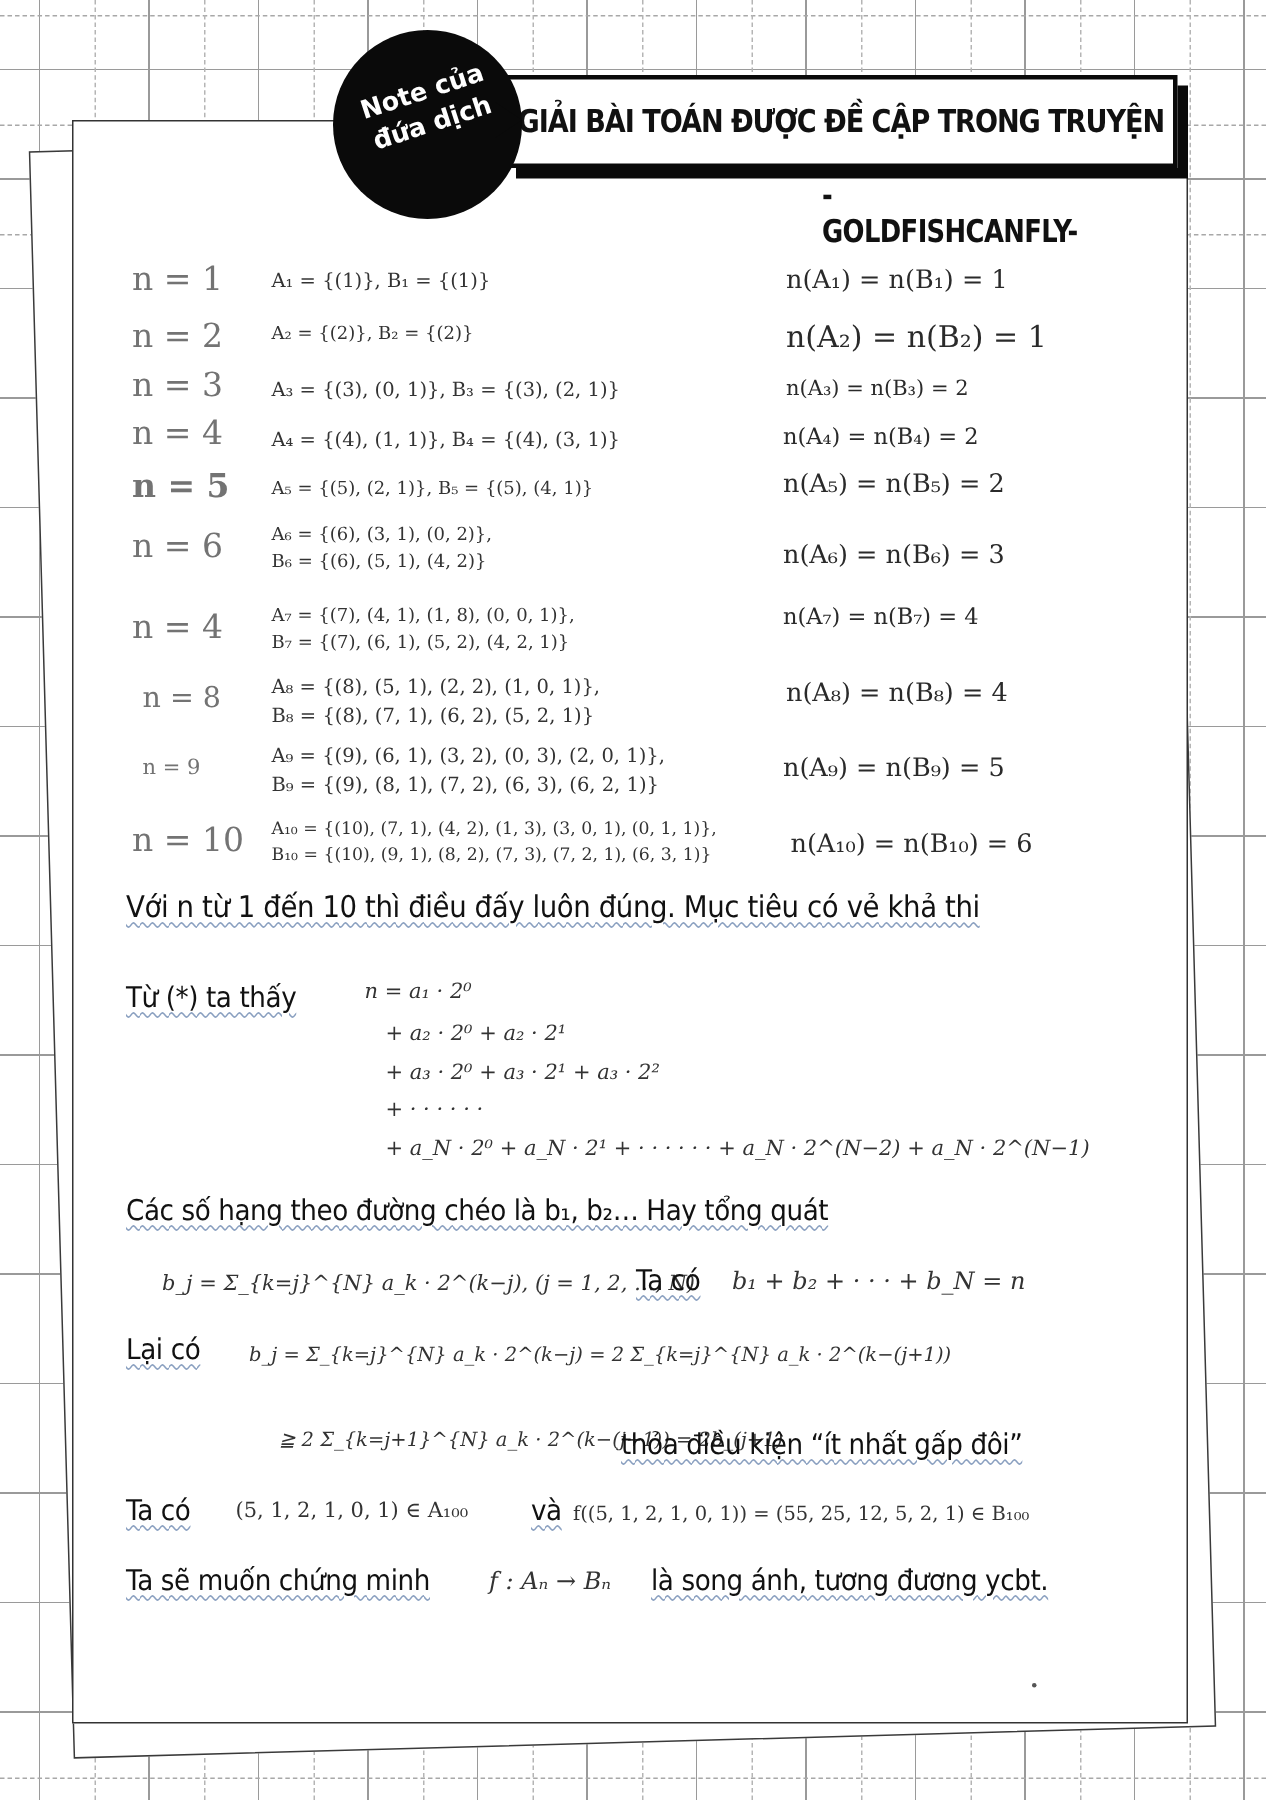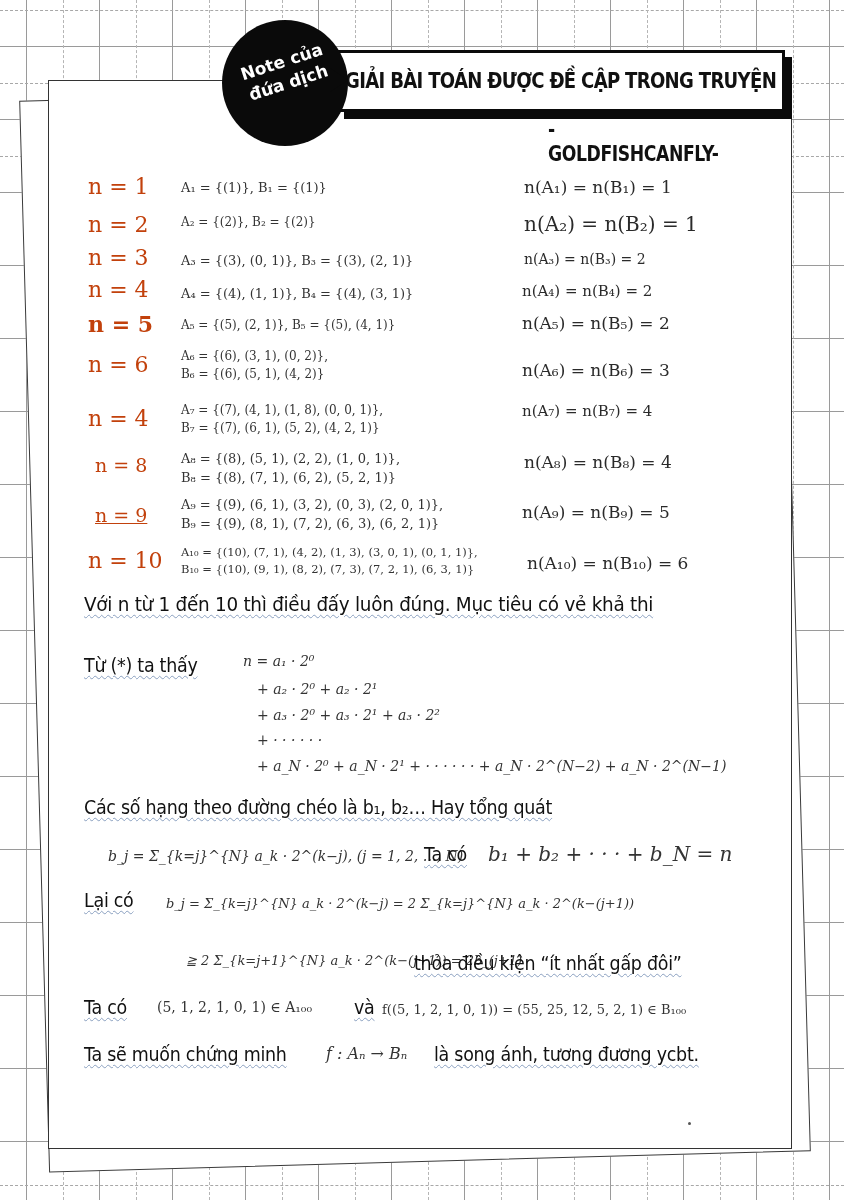--- a/index.html
+++ b/index.html
@@ -53,21 +53,21 @@
   .title-text {
     font-family:"DejaVu Sans", sans-serif; font-weight:bold; font-size:21px;
     letter-spacing:-0.8px; color:#111; transform:scaleX(0.86); white-space:nowrap;
   }
   .credit {
     position:absolute; left:548px; top:118px; width:200px;
     font-family:"DejaVu Sans", sans-serif; font-weight:bold; font-size:21px;
     color:#111; transform:scaleX(0.82); transform-origin:left; letter-spacing:-0.5px;
     z-index:4;
   }
-  .nlabel { position:absolute; font-family:"DejaVu Serif", serif; font-size:22px; color:#c2410c; }
+  .nlabel { position:absolute; font-family:"DejaVu Serif", serif; font-size:22px; color:#737373; }
   .sets { position:absolute; font-family:"DejaVu Serif", serif; font-size:13px; color:#333; line-height:19px; white-space:nowrap; }
   .count { position:absolute; font-family:"DejaVu Serif", serif; font-size:17px; color:#2a2a2a; white-space:nowrap; }
   .text-vi {
     position:absolute; font-family:"DejaVu Sans", sans-serif; font-size:19px; color:#111;
     white-space:nowrap; letter-spacing:-0.3px; transform:scaleX(0.92); transform-origin:left;
   }
   .math { position:absolute; font-family:"DejaVu Serif", serif; font-style:italic; color:#333; white-space:nowrap; font-size:14px; line-height:22px; }
   .math-big { font-size:16px; }
   .sq { text-decoration:underline wavy #8aa0c0; text-underline-offset:3px; text-decoration-thickness:1px; }
   .dot { position:absolute; left:688px; top:1122px; width:3px; height:3px; background:#555; border-radius:50%; }
@@ -141,21 +141,21 @@
   </div>
   <div class="count" style="left:522px;top:402px;font-size:15px;">n(A₇) = n(B₇) = 4</div>
 
   <div class="nlabel" style="left:95px;top:454px;font-size:19px;">n = 8</div>
   <div class="sets" style="left:181px;top:449px;line-height:19px;">
     <div>A₈ = {(8), (5, 1), (2, 2), (1, 0, 1)},</div>
     <div>B₈ = {(8), (7, 1), (6, 2), (5, 2, 1)}</div>
   </div>
   <div class="count" style="left:524px;top:452px;">n(A₈) = n(B₈) = 4</div>
 
-  <div class="nlabel" style="left:95px;top:504px;font-size:19px;text-decoration:underline;">n = 9</div>
+  <div class="nlabel" style="left:95px;top:504px;font-size:14px;">n = 9</div>
   <div class="sets" style="left:181px;top:495px;line-height:19px;">
     <div>A₉ = {(9), (6, 1), (3, 2), (0, 3), (2, 0, 1)},</div>
     <div>B₉ = {(9), (8, 1), (7, 2), (6, 3), (6, 2, 1)}</div>
   </div>
   <div class="count" style="left:522px;top:502px;">n(A₉) = n(B₉) = 5</div>
 
   <div class="nlabel" style="left:88px;top:548px;">n = 10</div>
   <div class="sets" style="left:181px;top:544px;font-size:11.5px;line-height:17px;">
     <div>A₁₀ = {(10), (7, 1), (4, 2), (1, 3), (3, 0, 1), (0, 1, 1)},</div>
     <div>B₁₀ = {(10), (9, 1), (8, 2), (7, 3), (7, 2, 1), (6, 3, 1)}</div>
@@ -171,21 +171,21 @@
   <div class="math" style="left:257px;top:678px;">+ a₂ · 2⁰ + a₂ · 2¹</div>
   <div class="math" style="left:257px;top:704px;">+ a₃ · 2⁰ + a₃ · 2¹ + a₃ · 2²</div>
   <div class="math" style="left:257px;top:729px;">+ · · · · · ·</div>
   <div class="math" style="left:257px;top:755px;">+ a_N · 2⁰ + a_N · 2¹ + · · · · · · + a_N · 2^(N−2) + a_N · 2^(N−1)</div>
 </div>
 
 <div class="text-vi sq" style="left:84px;top:796px;">Các số hạng theo đường chéo là b₁, b₂… Hay tổng quát</div>
 
 <div class="math" style="left:108px;top:845px;">b_j = Σ_{k=j}^{N} a_k · 2^(k−j),   (j = 1, 2, …, N)</div>
 <div class="text-vi" style="left:424px;top:843px;"><span class="sq">Ta có</span></div>
-<div class="math math-big" style="left:488px;top:843px;font-size:20px;">b₁ + b₂ + · · · + b_N = n</div>
+<div class="math math-big" style="left:488px;top:843px;font-size:16px;">b₁ + b₂ + · · · + b_N = n</div>
 
 <div class="text-vi" style="left:84px;top:889px;"><span class="sq">Lại có</span></div>
 <div class="math" style="left:166px;top:893px;font-size:13px;">b_j = Σ_{k=j}^{N} a_k · 2^(k−j) = 2 Σ_{k=j}^{N} a_k · 2^(k−(j+1))</div>
 <div class="math" style="left:186px;top:950px;font-size:13px;">≧ 2 Σ_{k=j+1}^{N} a_k · 2^(k−(j+1)) = 2b_(j+1)</div>
 <div class="text-vi sq" style="left:414px;top:952px;">thỏa điều kiện “ít nhất gấp đôi”</div>
 
 <div>
   <div class="text-vi" style="left:84px;top:996px;"><span class="sq">Ta có</span></div>
   <div class="math" style="left:157px;top:996px;font-size:14px;font-style:normal;">(5, 1, 2, 1, 0, 1) ∈ A₁₀₀</div>
   <div class="text-vi" style="left:354px;top:996px;"><span class="sq">và</span></div>

